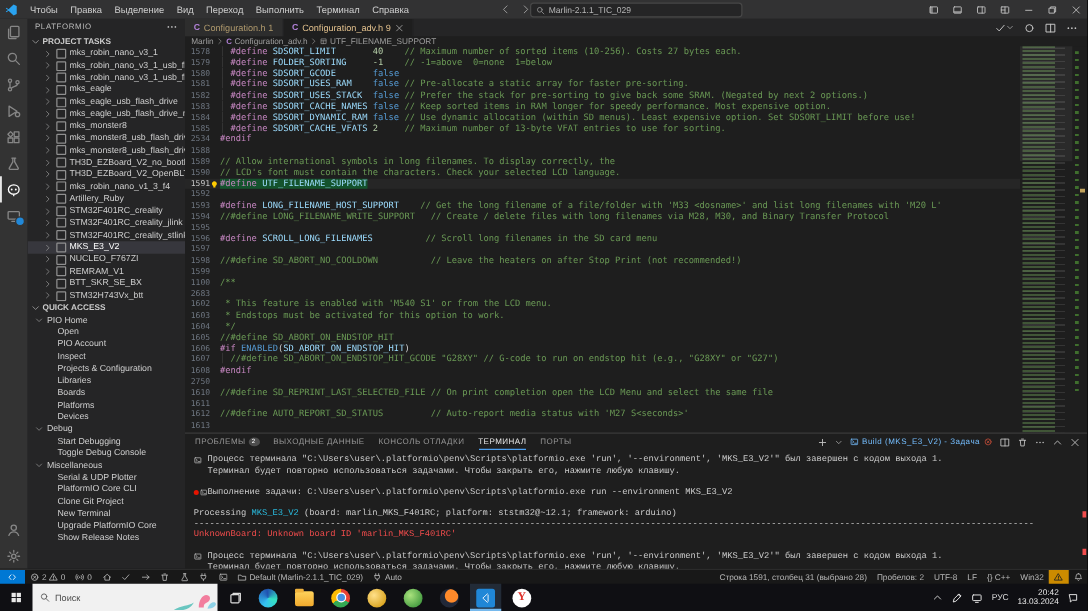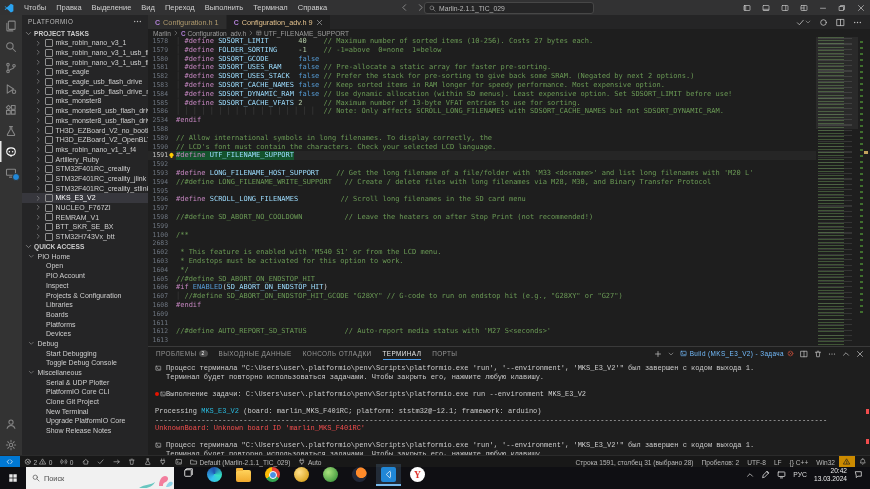--- a/index.html
+++ b/index.html
@@ -100,21 +100,21 @@
   .status{position:absolute;left:0;right:0;top:455px;height:12px;background:#181818;border-top:1px solid #2b2b2b;
           display:flex;align-items:center;font-size:6.6px;color:#b8b8b8;z-index:8}
   .st-item{display:flex;align-items:center;gap:2px;padding:0 4px;height:100%}
   .st-item .ic{width:7.5px;height:7.5px}
   .st-remote{background:#0078d4;color:#fff;width:20px;justify-content:center;padding:0}
   .st-right{margin-left:auto;display:flex;align-items:center;height:100%}
   .st-warnbadge{background:#cc8b00;color:#1e1e1e;padding:0 4px}
   .st-warnbadge .ic{color:#1e1e1e}
 
   
-  .taskbar{position:absolute;left:0;right:0;bottom:0;height:22px;background:#0f0f13;display:flex;align-items:flex-start;color:#ddd;z-index:10}
+  .taskbar{position:absolute;left:0;right:0;bottom:0;height:22px;background:#0f0f13;display:flex;align-items:center;color:#ddd;z-index:10}
   .start{width:26px;height:22px;display:flex;align-items:center;justify-content:center;color:#e8e8e8}
   .start svg{width:10px;height:10px}
   .tsearch{width:136px;height:22px;background:#f1f1f1;color:#4d4d4d;display:flex;align-items:center;gap:4px;font-size:7.3px;padding:0 6px;position:relative}
   .tsearch .ic{width:8px;height:8px;color:#555;flex:none}
   .tsearch .art{position:absolute;right:1px;top:1px;width:34px;height:20px}
   .tview{margin-left:9px;color:#ddd}
   .tview svg{width:11px;height:11px}
   .apps{display:flex;gap:14px;margin-left:13px;align-items:center}
   .app{width:15px;height:15px;border-radius:3px;position:relative;display:flex;align-items:center;justify-content:center}
   .app.active:before{content:"";position:absolute;left:-5px;right:-5px;top:-3.5px;bottom:-3.5px;background:rgba(120,170,220,.18)}
@@ -657,21 +657,20 @@
       </div>
     <div class="code" id="codearea">
         <div class="cl"><span class="ln">1578</span><span class="gd">│ </span><span class="pp">#define </span><span class="id">SDSORT_LIMIT</span><span class="tx">       </span><span class="num">40</span><span class="tx">    </span><span class="cm">// Maximum number of sorted items (10-256). Costs 27 bytes each.</span></div>
         <div class="cl"><span class="ln">1579</span><span class="gd">│ </span><span class="pp">#define </span><span class="id">FOLDER_SORTING</span><span class="tx">     </span><span class="num">-1</span><span class="tx">    </span><span class="cm">// -1=above  0=none  1=below</span></div>
         <div class="cl"><span class="ln">1580</span><span class="gd">│ </span><span class="pp">#define </span><span class="id">SDSORT_GCODE</span><span class="tx">       </span><span class="kw">false</span><span class="tx"> </span></div>
         <div class="cl"><span class="ln">1581</span><span class="gd">│ </span><span class="pp">#define </span><span class="id">SDSORT_USES_RAM</span><span class="tx">    </span><span class="kw">false</span><span class="tx"> </span><span class="cm">// Pre-allocate a static array for faster pre-sorting.</span></div>
         <div class="cl"><span class="ln">1582</span><span class="gd">│ </span><span class="pp">#define </span><span class="id">SDSORT_USES_STACK</span><span class="tx">  </span><span class="kw">false</span><span class="tx"> </span><span class="cm">// Prefer the stack for pre-sorting to give back some SRAM. (Negated by next 2 options.)</span></div>
         <div class="cl"><span class="ln">1583</span><span class="gd">│ </span><span class="pp">#define </span><span class="id">SDSORT_CACHE_NAMES</span><span class="tx"> </span><span class="kw">false</span><span class="tx"> </span><span class="cm">// Keep sorted items in RAM longer for speedy performance. Most expensive option.</span></div>
         <div class="cl"><span class="ln">1584</span><span class="gd">│ </span><span class="pp">#define </span><span class="id">SDSORT_DYNAMIC_RAM</span><span class="tx"> </span><span class="kw">false</span><span class="tx"> </span><span class="cm">// Use dynamic allocation (within SD menus). Least expensive option. Set SDSORT_LIMIT before use!</span></div>
         <div class="cl"><span class="ln">1585</span><span class="gd">│ </span><span class="pp">#define </span><span class="id">SDSORT_CACHE_VFATS</span><span class="tx"> </span><span class="num">2</span><span class="tx">     </span><span class="cm">// Maximum number of 13-byte VFAT entries to use for sorting.</span></div>
-        <div class="cl"><span class="ln">1586</span><span class="gd">│ │ │ │ │ │ │ │ │ │ │ │ │ │ │ │ │  </span><span class="cm">// Note: Only affects SCROLL_LONG_FILENAMES with SDSORT_CACHE_NAMES but not SDSORT_DYNAMIC_RAM.</span></div>
         <div class="cl"><span class="ln">2534</span><span class="pp">#endif</span></div>
         <div class="cl"><span class="ln">1588</span></div>
         <div class="cl"><span class="ln">1589</span><span class="cm">// Allow international symbols in long filenames. To display correctly, the</span></div>
         <div class="cl"><span class="ln">1590</span><span class="cm">// LCD's font must contain the characters. Check your selected LCD language.</span></div>
         <div class="cl cur"><span class="ln">1591</span><span class="bulb"><svg viewBox="0 0 16 16">
               <path style="fill:#ffcc02;stroke:none" d="M6 11a4.5 4.5 0 1 1 4 0v2.5H6z"></path>
             </svg></span><span class="selspan"><span class="pp">#define </span><span class="id">UTF_FILENAME_SUPPORT</span></span></div>
         <div class="cl"><span class="ln">1592</span></div>
         <div class="cl"><span class="ln">1593</span><span class="pp">#define </span><span class="id">LONG_FILENAME_HOST_SUPPORT</span><span class="tx">    </span><span class="cm">// Get the long filename of a file/folder with 'M33 &lt;dosname&gt;' and list long filenames with 'M20 L'</span></div>
         <div class="cl"><span class="ln">1594</span><span class="cm">//#define LONG_FILENAME_WRITE_SUPPORT   // Create / delete files with long filenames via M28, M30, and Binary Transfer Protocol</span></div>
@@ -682,21 +681,22 @@
         <div class="cl"><span class="ln">1599</span></div>
         <div class="cl"><span class="ln">1100</span><span class="cm">/**</span></div>
         <div class="cl"><span class="ln">2683</span></div>
         <div class="cl"><span class="ln">1602</span><span class="cm"> * This feature is enabled with 'M540 S1' or from the LCD menu.</span></div>
         <div class="cl"><span class="ln">1603</span><span class="cm"> * Endstops must be activated for this option to work.</span></div>
         <div class="cl"><span class="ln">1604</span><span class="cm"> */</span></div>
         <div class="cl"><span class="ln">1605</span><span class="cm">//#define SD_ABORT_ON_ENDSTOP_HIT</span></div>
         <div class="cl"><span class="ln">1606</span><span class="pp">#if </span><span class="kw">ENABLED</span><span class="tx">(</span><span class="id">SD_ABORT_ON_ENDSTOP_HIT</span><span class="tx">)</span></div>
         <div class="cl"><span class="ln">1607</span><span class="gd">│ </span><span class="cm">//#define SD_ABORT_ON_ENDSTOP_HIT_GCODE "G28XY" // G-code to run on endstop hit (e.g., "G28XY" or "G27")</span></div>
         <div class="cl"><span class="ln">1608</span><span class="pp">#endif</span></div>
-        <div class="cl"><span class="ln">1609</span></div>
+        <div class="cl"><span class="ln">2750</span></div>
+        <div class="cl"><span class="ln">1610</span><span class="cm">//#define SD_REPRINT_LAST_SELECTED_FILE // On print completion open the LCD Menu and select the same file</span></div>
         <div class="cl"><span class="ln">1611</span></div>
         <div class="cl"><span class="ln">1612</span><span class="cm">//#define AUTO_REPORT_SD_STATUS         // Auto-report media status with 'M27 S&lt;seconds&gt;'</span></div>
         <div class="cl"><span class="ln">1613</span></div>
       </div>
     <div class="minimap">
         <div class="mm-slider"></div>
       </div>
     <div class="ovr">
         <div class="ovr-sel"></div>
       </div>

